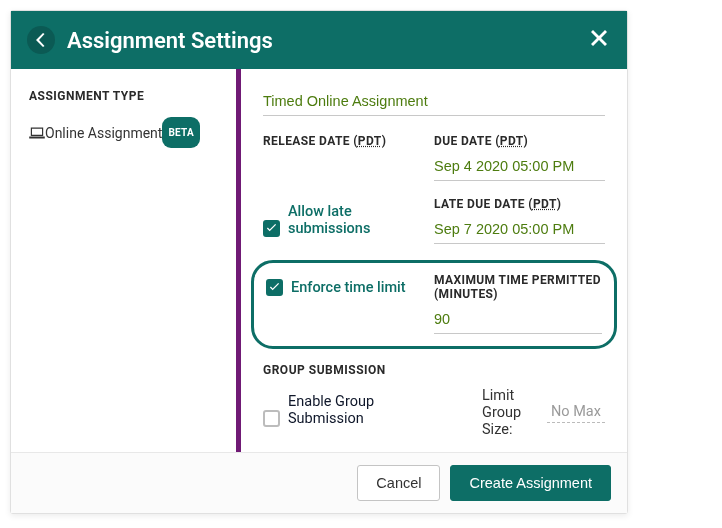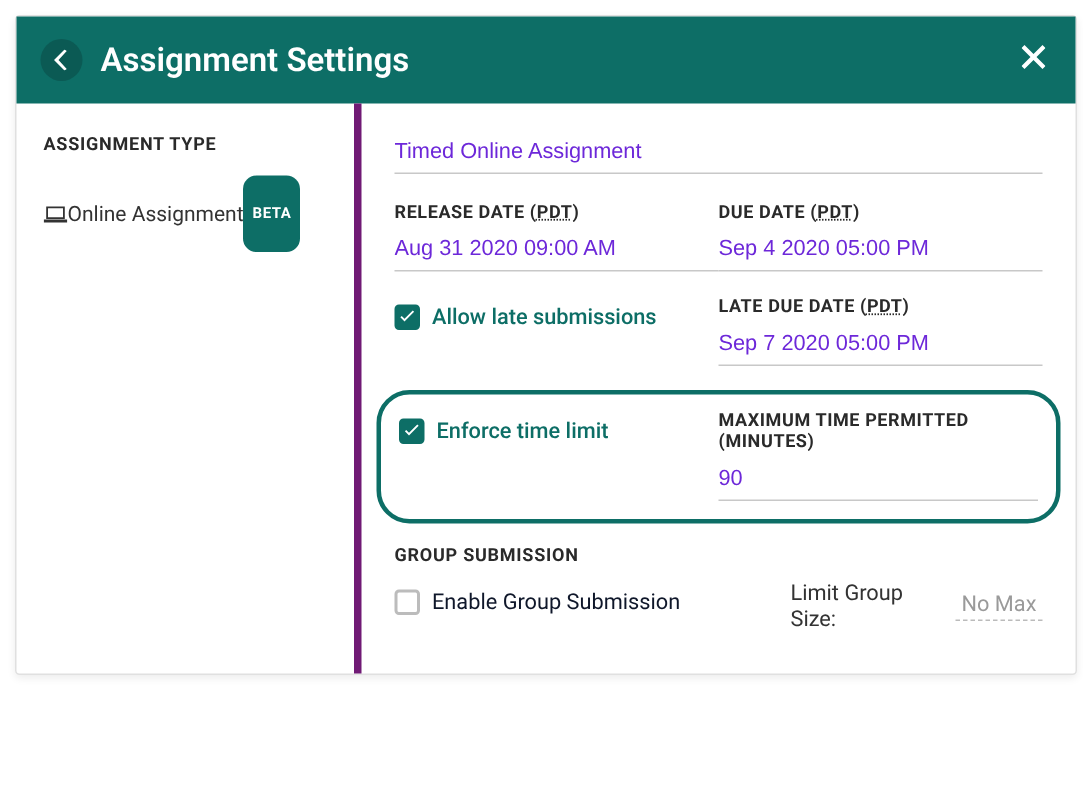--- a/index.html
+++ b/index.html
@@ -4,21 +4,21 @@
 <style>
   * { box-sizing: border-box; margin: 0; padding: 0; }
   body {
     font-family: -apple-system, BlinkMacSystemFont, "Segoe UI", Roboto, Helvetica, Arial, sans-serif;
     background: #fff;
     width: 722px;
     height: 528px;
     overflow: hidden;
   }
   .modal {
-    width: 708px;
+    width: 618px;
     margin: 10px;
     border: 1px solid #e0e0e0;
     border-radius: 3px;
     background: #fff;
     box-shadow: 0 2px 6px rgba(0,0,0,0.08);
   }
   .header {
     background: #0d6e66;
     color: #fff;
     display: flex;
@@ -70,21 +70,21 @@
     align-items: center;
     font-size: 14px;
     color: #333;
     gap: 0;
   }
   .beta-badge {
     background: #0d6e66;
     color: #fff;
     font-size: 10px;
     font-weight: 700;
-    padding: 20px 6px;
+    padding: 10px 6px;
     border-radius: 9px;
     letter-spacing: 0.3px;
   }
   .laptop-icon { width: 16px; height: 14px; }
   .content {
     flex: 1;
     padding: 20px 22px 14px 22px;
   }
   .field-full { margin-bottom: 18px; }
   .field-label {
@@ -98,21 +98,21 @@
   }
   .field-label .tz {
     text-decoration: underline dotted;
   }
   .field-input {
     width: 100%;
     border: none;
     border-bottom: 1px solid #c8c8c8;
     padding: 4px 0 6px 0;
     font-size: 14.5px;
-    color: #6d28d9;
+    color: #4d7c0f;
     outline: none;
     background: transparent;
   }
   .row {
     display: flex;
     margin-bottom: 16px;
   }
   .col { flex: 1; min-width: 0; }
   .checkbox-row {
     display: flex;
@@ -215,21 +215,20 @@
 
     <div class="content">
 
       <div class="field-full">
         <input class="field-input" value="Timed Online Assignment" style="">
       </div>
 
       <div class="row">
         <div class="col">
           <label class="field-label"><span>RELEASE DATE (</span><span class="tz">PDT</span><span>)</span></label>
-          <input class="field-input" value="Aug 31 2020 09:00 AM" style="">
         </div>
         <div class="col">
           <label class="field-label"><span>DUE DATE (</span><span class="tz">PDT</span><span>)</span></label>
           <input class="field-input" value="Sep 4 2020 05:00 PM" style="">
         </div>
       </div>
 
       <div class="row">
         <div class="col">
           <div class="checkbox-row">
@@ -278,14 +277,18 @@
           <div class="group-size-row">
             <span>Limit Group Size:</span>
             <span class="dashed-underline">No Max</span>
           </div>
         </div>
       </div>
 
     </div>
   </div>
 
+  <div class="footer">
+    <button class="btn">Cancel</button>
+    <button class="btn btn-primary">Create Assignment</button>
+  </div>
 
 </div>
 
 </body></html>

